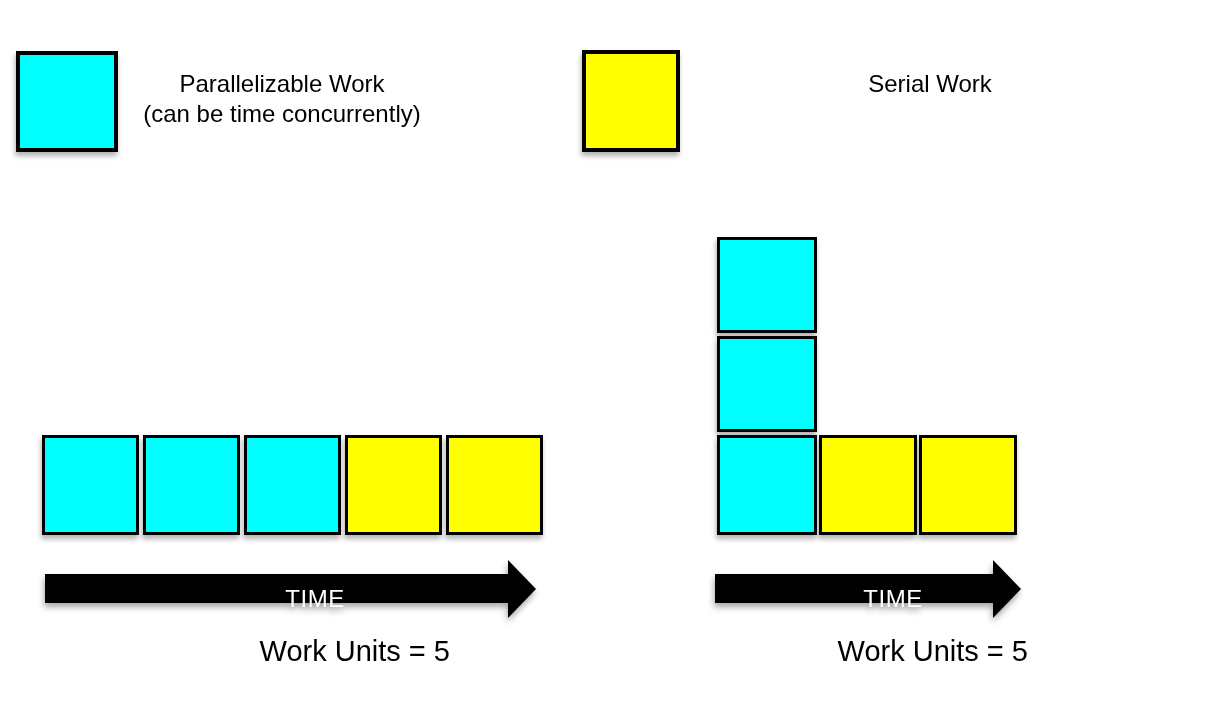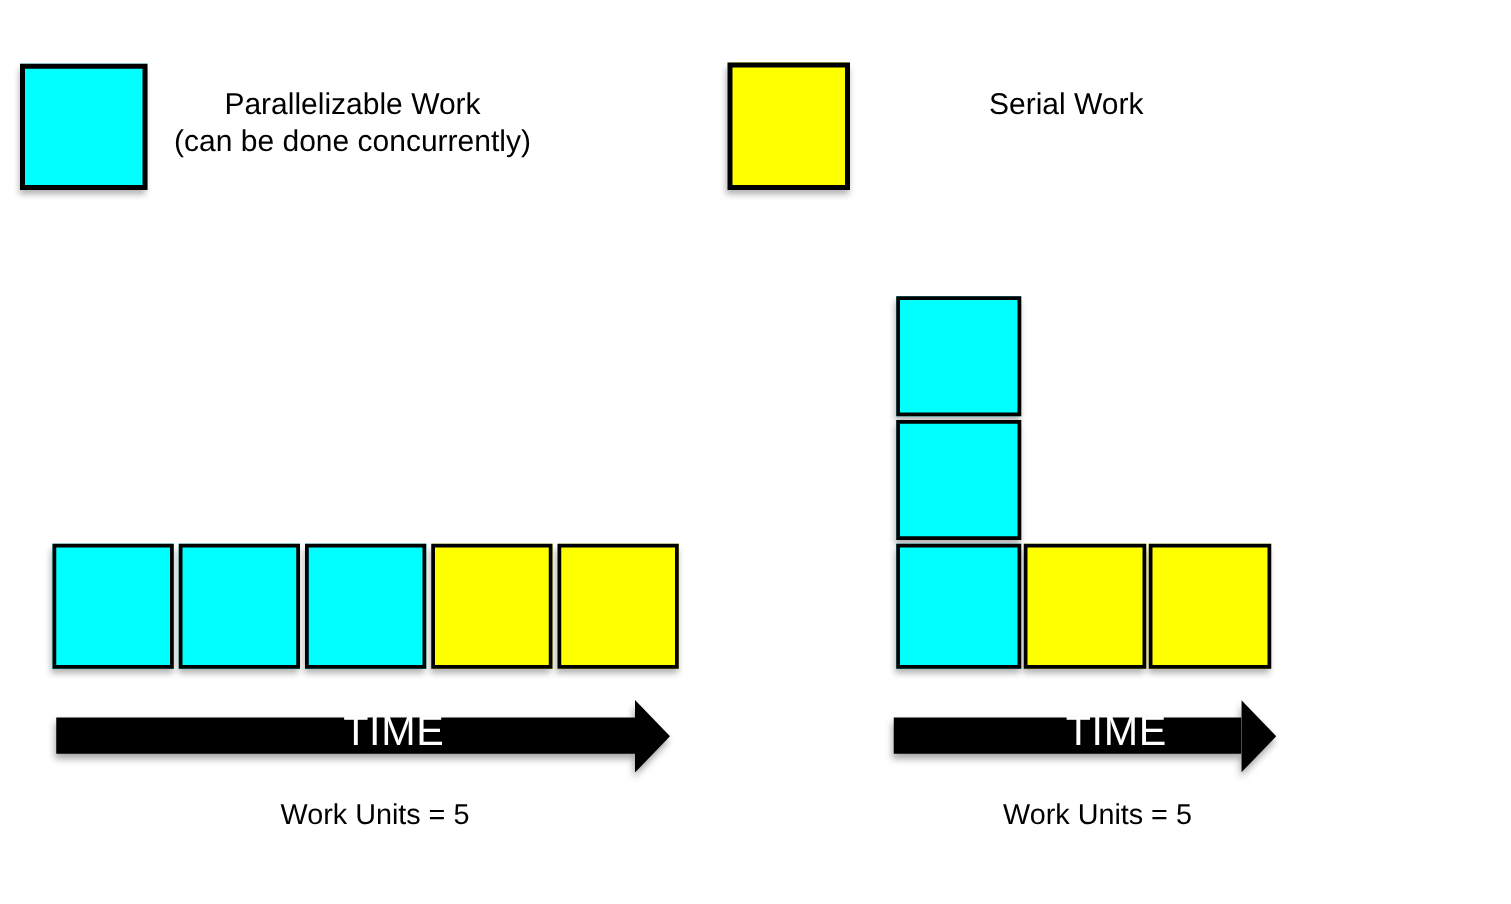--- a/index.html
+++ b/index.html
@@ -26,21 +26,21 @@
   .legend-text {
     position: absolute;
     top: 37px;
     width: 400px;
     text-align: center;
     font-size: 24px;
     line-height: 30px;
     color: #000;
   }
   #legend-text-parallel { left: 82px; }
-  #legend-text-serial   { left: 637px; padding-left: 16px; }
+  #legend-text-serial   { left: 714px; padding-left: 16px; }
 
   
   .sq {
     border: 3px solid #000;
     box-sizing: border-box;
     box-shadow: -1px 4px 5px rgba(0,0,0,0.30);
     flex: none;
   }
   .sq-group { position: absolute; display: flex; }
   #row-left  { left: 42px;  top: 403px; gap: 4px; }
@@ -64,53 +64,53 @@
   #arrow-right .arrow-body { width: 278px; }
   .arrow-head {
     position: absolute;
     top: 0; width: 28px; height: 58px;
     clip-path: polygon(0 0, 100% 50%, 0 100%);
   }
   #arrow-left  .arrow-head { left: 463px; }
   #arrow-right .arrow-head { left: 278px; }
   .arrow-label {
     position: absolute;
-    top: 10px;
+    top: 24px;
     height: 34px;
     line-height: 29px;
     transform: translateX(-50%);
-    font-size: 33px;
+    font-size: 24px;
     letter-spacing: 0.5px;
     white-space: nowrap;
   }
   #arrow-left  .arrow-label { left: 270px; }
   #arrow-right .arrow-label { left: 178px; }
 
   
   .stats {
     position: absolute;
     top: 605px;
     width: 300px;
-    text-align: center;
-    font-size: 23px;
+    text-align: right;
+    font-size: 29px;
     line-height: 29px;
     color: #000;
   }
   #stats-left  { left: 150px; }
   #stats-right { left: 728px; }
 </style>
 </head>
 <body>
 
 <div class="canvas">
 
   <div id="swatch-parallel" class="swatch" style="background-color: rgb(0, 255, 255);"></div>
   <div id="legend-text-parallel" class="legend-text">
     <div>Parallelizable Work</div>
-    <div>(can be done concurrently)</div>
+    <div>(can be time concurrently)</div>
   </div>
 
   <div id="swatch-serial" class="swatch" style="background-color: rgb(255, 255, 0);"></div>
   <div id="legend-text-serial" class="legend-text">
     <div>Serial Work</div>
   </div>
 
   <div id="row-left" class="sq-group">
       <div class="sq" style="background-color: rgb(0, 255, 255);"></div>
       <div class="sq" style="background-color: rgb(0, 255, 255);"></div>

